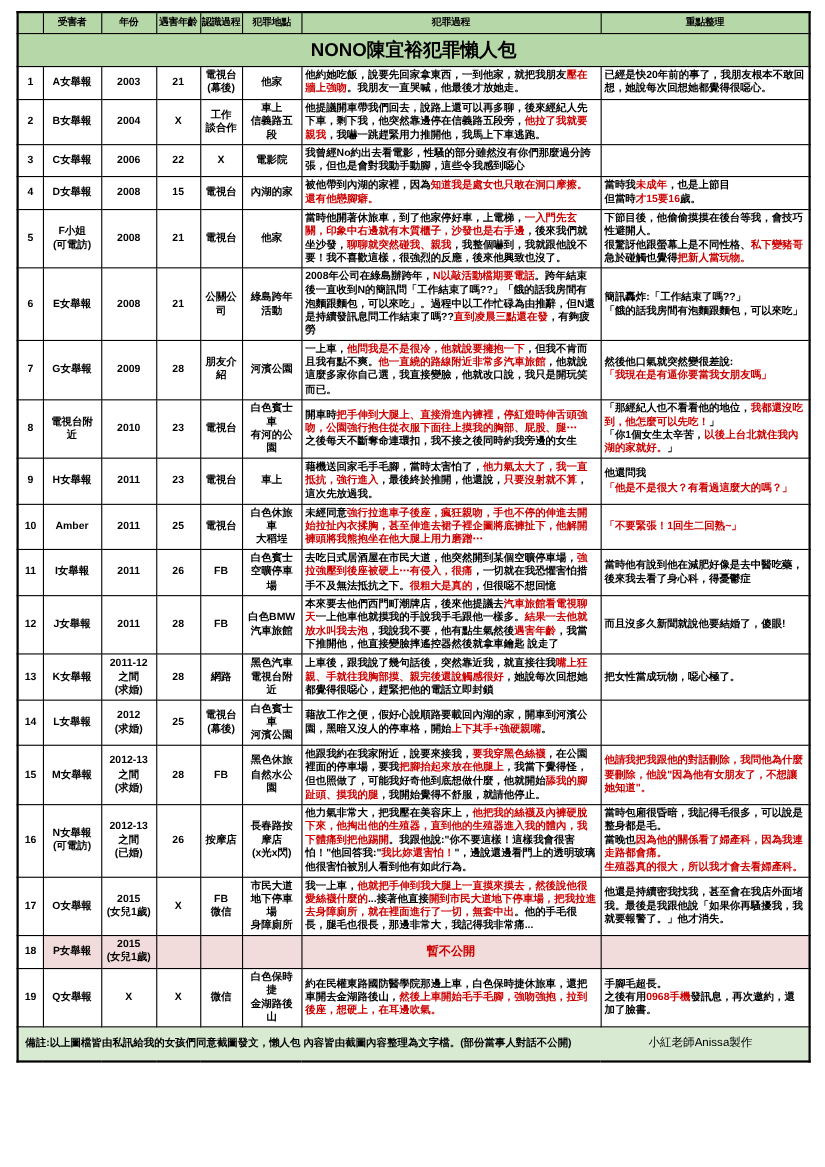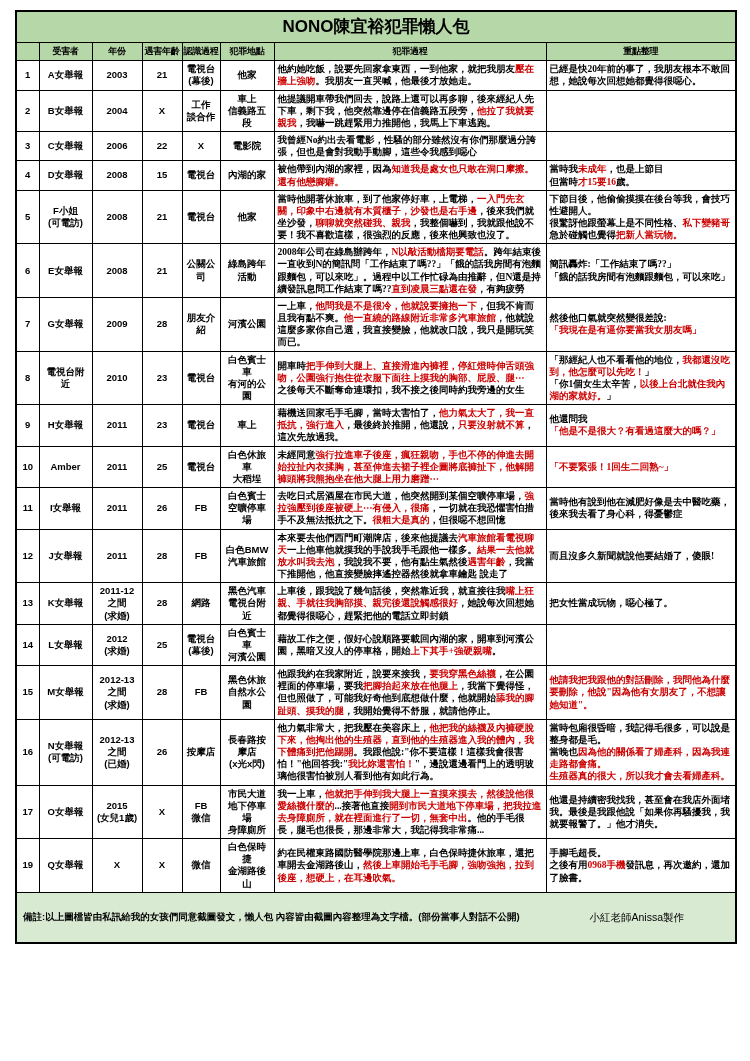--- a/index.html
+++ b/index.html
@@ -4,58 +4,58 @@
 <style>
   html,body{margin:0;padding:0;background:#fff;}
   body{width:750px;height:1061px;font-family:"Liberation Sans","DejaVu Sans",sans-serif;color:#000;}
   .page{width:750px;height:1061px;box-sizing:border-box;padding:10px 15px;background:#fff;}
   table{width:720px;border-collapse:collapse;table-layout:fixed;border:2px solid #000;}
   td,th{border:1px solid #000;padding:2px 3px;font-size:9.5px;line-height:1.28;font-weight:bold;
         vertical-align:middle;white-space:pre-line;word-break:break-all;box-sizing:border-box;}
   .title-cell{background:#b6d7a8;text-align:center;font-size:17px;font-weight:bold;padding:4px 2px;white-space:normal;}
   .head-cell{background:#b6d7a8;text-align:center;font-size:9px;padding:3px 0;letter-spacing:-0.3px;white-space:normal;}
   .c{text-align:center;}
-  .l{text-align:left;font-family:Liberation Serif, serif;}
+  .l{text-align:left;}
   .red{color:#cc0000;}
   .pink{background:#f2dcdb;}
   .private{text-align:center;color:#cc0000;font-size:11px;}
-  .footer-cell{background:#d9ead3;border:1px solid #000;padding:18px 6px;font-size:9.5px;white-space:normal;}
+  .footer-cell{background:#d9ead3;border:1px solid #000;padding:8px 6px;font-size:9.5px;white-space:normal;}
   .footer-flex{display:flex;justify-content:space-between;align-items:center;}
   .footer-note{font-weight:bold;}
   .footer-credit{font-weight:normal;font-size:10.5px;padding-right:45px;}
 </style>
 </head>
 <body>
 
 <div class="page">
   <table>
     <colgroup>
       <col style="width:23px">
         <col style="width:53px">
         <col style="width:50px">
         <col style="width:40px">
       <col style="width:38px">
         <col style="width:54px">
         <col style="width:272px">
         <col style="width:190px">
     </colgroup>
     <tbody>
-      <tr>
-        <td class="title-cell" colspan="8">NONO陳宜裕犯罪懶人包</td>
-      </tr>
       <tr id="header-row">
           <td class="head-cell"></td>
           <td class="head-cell">受害者</td>
           <td class="head-cell">年份</td>
           <td class="head-cell">遇害年齡</td>
           <td class="head-cell">認識過程</td>
           <td class="head-cell">犯罪地點</td>
           <td class="head-cell">犯罪過程</td>
           <td class="head-cell">重點整理</td>
         </tr>
+      <tr>
+        <td class="title-cell" colspan="8">NONO陳宜裕犯罪懶人包</td>
+      </tr>
     </tbody>
     <tbody id="table-body">
         <tr>
           <td class="c">1</td>
           <td class="c">A女舉報</td>
           <td class="c">2003</td>
           <td class="c">21</td>
           <td class="c">電視台
 (幕後)</td>
           <td class="c">他家</td>
@@ -247,20 +247,31 @@
           <td class="c">2015
 (女兒1歲)</td>
           <td class="c">X</td>
           <td class="c">FB
 微信</td>
           <td class="c">市民大道
 地下停車場
 身障廁所</td>
           <td class="l"><span>我一上車，</span><span class="red">他就把手伸到我大腿上一直摸來摸去，然後說他很愛絲襪什麼的</span><span>...接著他直接</span><span class="red">開到市民大道地下停車場，把我拉進去身障廁所，就在裡面進行了一切，無套中出</span><span>。他的手毛很長，腿毛也很長，那邊非常大，我記得我非常痛...</span></td>
           <td class="l"><span>他還是持續密我找我，甚至會在我店外面堵我。最後是我跟他說「如果你再騷擾我，我就要報警了。」他才消失。</span></td>
+        </tr>
+        <tr>
+          <td class="c">18</td>
+          <td class="c pink">P女舉報</td>
+          <td class="c pink">2015
+(女兒1歲)</td>
+          <td class="c pink"></td>
+          <td class="c pink"></td>
+          <td class="c pink"></td>
+          <td class="pink private"><span class="red">暫不公開</span></td>
+          <td class="l pink"></td>
         </tr>
         <tr>
           <td class="c">19</td>
           <td class="c">Q女舉報</td>
           <td class="c">X</td>
           <td class="c">X</td>
           <td class="c">微信</td>
           <td class="c">白色保時捷
 金湖路後山</td>
           <td class="l"><span>約在民權東路國防醫學院那邊上車，白色保時捷休旅車，還把車開去金湖路後山，</span><span class="red">然後上車開始毛手毛腳，強吻強抱，拉到後座，想硬上，在耳邊吹氣。</span></td>

